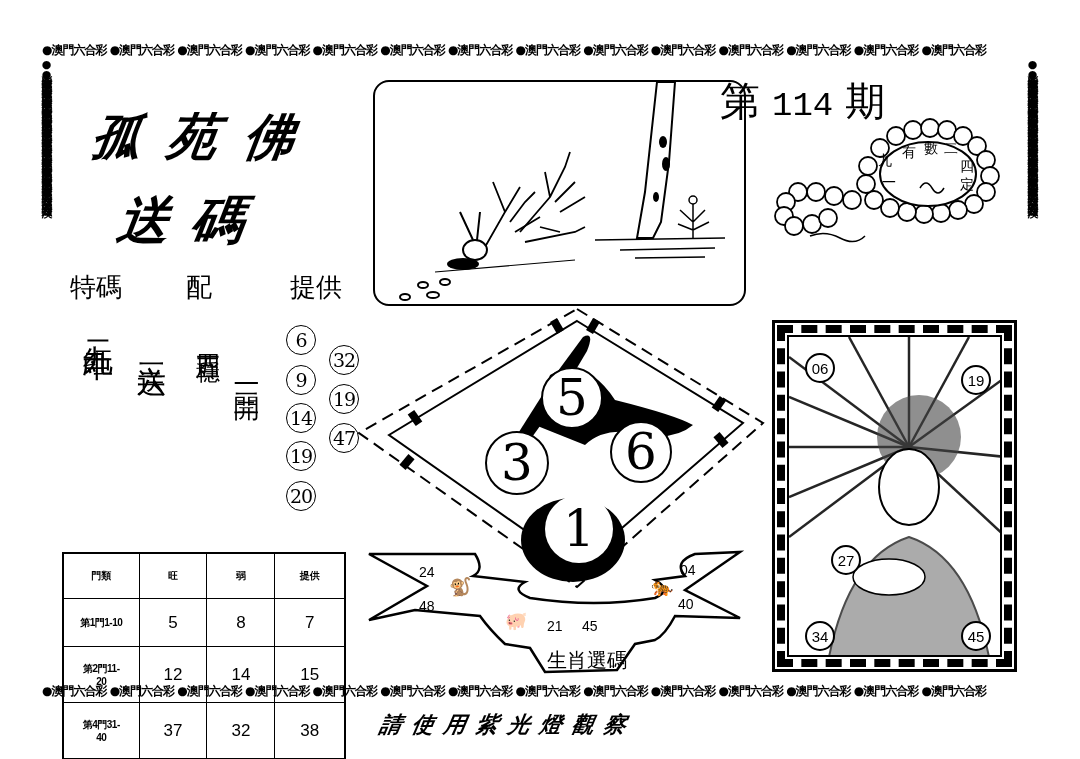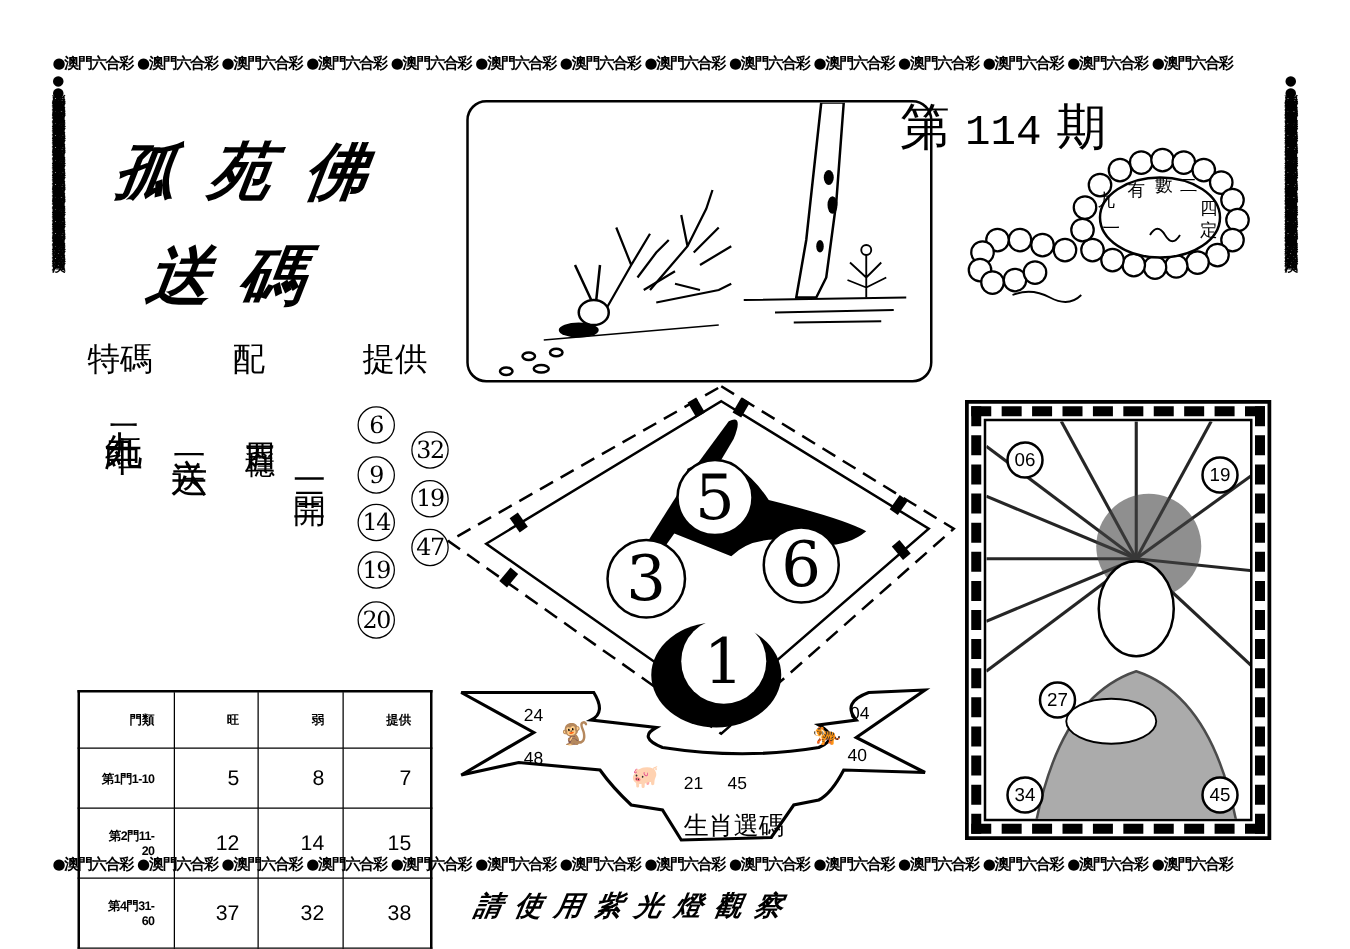--- a/index.html
+++ b/index.html
@@ -30,21 +30,21 @@
   .bead-text { position: absolute; font-family: "DejaVu Sans", sans-serif; font-size: 14px; }
 
   .diamond-wrap { position: absolute; left: 355px; top: 305px; width: 410px; height: 290px; }
   .big-circle { position: absolute; border-radius: 50%; background: #fff; border: 2px solid #000; display: flex; align-items: center; justify-content: center; font-family: "DejaVu Serif", serif; font-size: 50px; }
 
   .banner { position: absolute; left: 355px; top: 540px; width: 390px; height: 140px; }
   .banner-text { position: absolute; font-family: "Liberation Sans", sans-serif; font-size: 14px; }
   .banner-title { position: absolute; font-family: "DejaVu Sans", sans-serif; font-size: 20px; }
 
   .table { position: absolute; left: 62px; top: 552px; width: 284px; border-collapse: collapse; border: 2px solid #000; }
-  .table td, .table th { border: 1.5px solid #000; height: 19px; text-align: right; padding: 15px; }
+  .table td, .table th { border: 1.5px solid #000; height: 19px; text-align: center; padding: 15px; }
   .table th { font-family: "DejaVu Sans", sans-serif; font-size: 10px; font-weight: bold; }
   .table td.rowlabel { font-family: "Liberation Sans", sans-serif; font-size: 10px; font-weight: bold; width: 76px; letter-spacing: -0.5px; }
   .table td.val { font-family: "Liberation Sans", sans-serif; font-size: 17px; line-height: 17px; }
 
   .buddha { position: absolute; left: 772px; top: 320px; width: 245px; height: 352px; border: 3px solid #000; }
   .buddha .inner { position: absolute; left: 12px; top: 12px; right: 12px; bottom: 12px; border: 2px solid #000; overflow: hidden; background: #fff; }
   .buddha .fret { position: absolute; inset: 2px; border: 8px dashed #000; }
   .bnum { position: absolute; width: 30px; height: 30px; border-radius: 50%; background: #fff; border: 2px solid #000; display: flex; align-items: center; justify-content: center; font-family: "Liberation Sans", sans-serif; font-size: 15px; }
 
   .footer { position: absolute; left: 380px; top: 710px; font-family: "DejaVu Serif", serif; font-weight: bold; font-style: italic; font-size: 22px; letter-spacing: 10px; transform: skewX(-10deg); }
@@ -217,21 +217,21 @@
     <td class="val">8</td>
     <td class="val">7</td>
   </tr>
   <tr>
     <td class="rowlabel">第2門11-20</td>
     <td class="val">12</td>
     <td class="val">14</td>
     <td class="val">15</td>
   </tr>
   <tr>
-    <td class="rowlabel">第4門31-60</td>
+    <td class="rowlabel">第4門31-40</td>
     <td class="val">37</td>
     <td class="val">32</td>
     <td class="val">38</td>
   </tr>
 </tbody>
   </table>
 
 <div class="buddha">
   <div class="fret"></div>
   <div class="inner">

